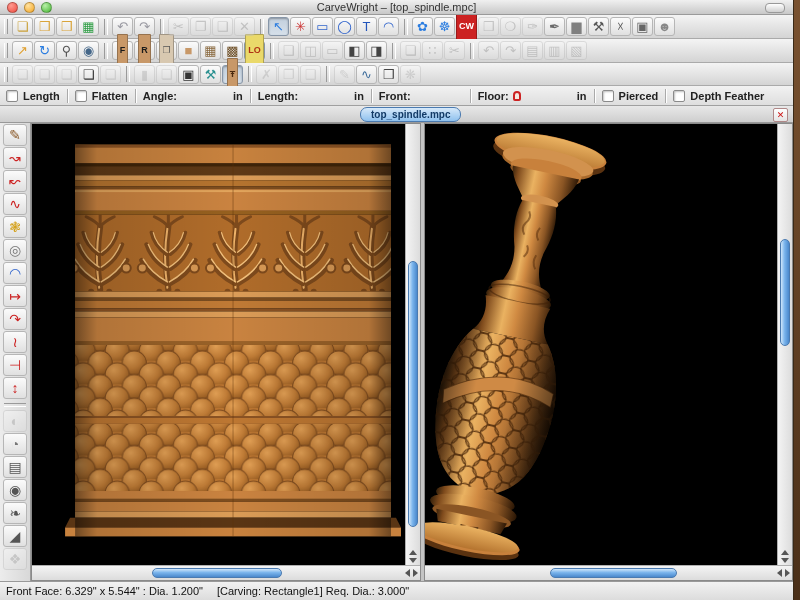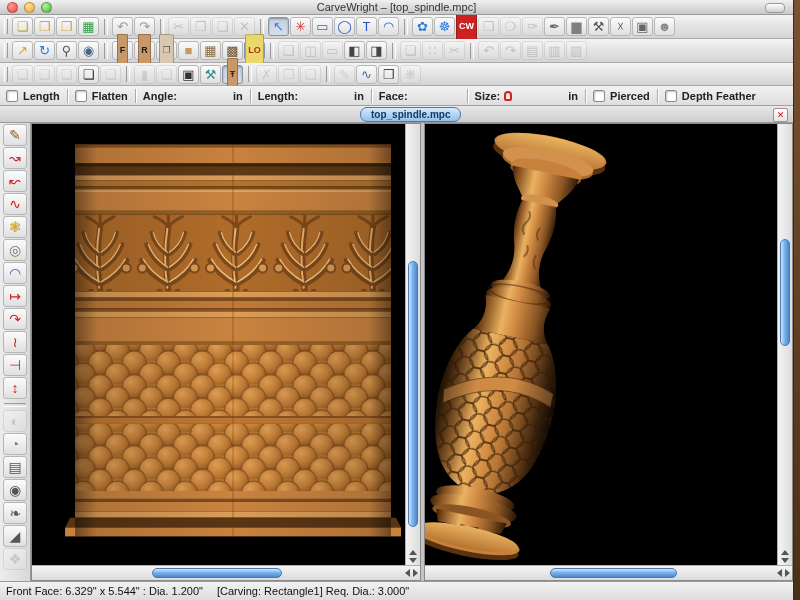--- a/index.html
+++ b/index.html
@@ -354,26 +354,26 @@
       <span>in</span>
     </span>
     <span class="vdiv"></span>
     <span class="fld">
       <span>Length:</span>
       <input value="" style="">
       <span>in</span>
     </span>
     <span class="vdiv"></span>
     <span class="fld">
-      <span>Face:</span>
+      <span>Front:</span>
       <input value="" style="">
     </span>
     <span class="vdiv"></span>
     <span class="fld">
-      <span>Size:</span>
+      <span>Floor:</span>
       <span class="lock"></span>
       <input value="" style="">
       <span>in</span>
     </span>
     <span class="vdiv"></span>
     <span class="chk">
       <span class="box"></span>
       <span>Pierced</span>
     </span>
     <span class="vdiv"></span>

